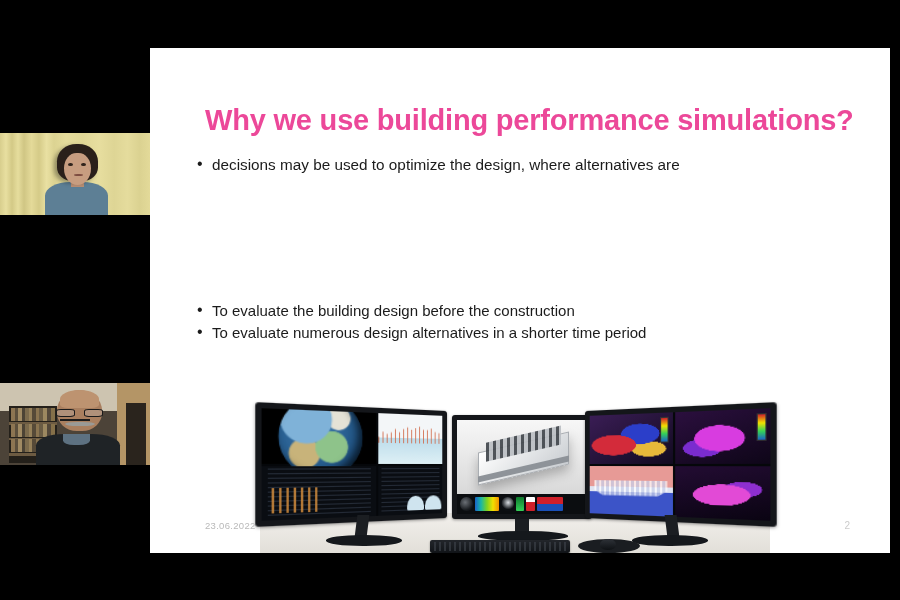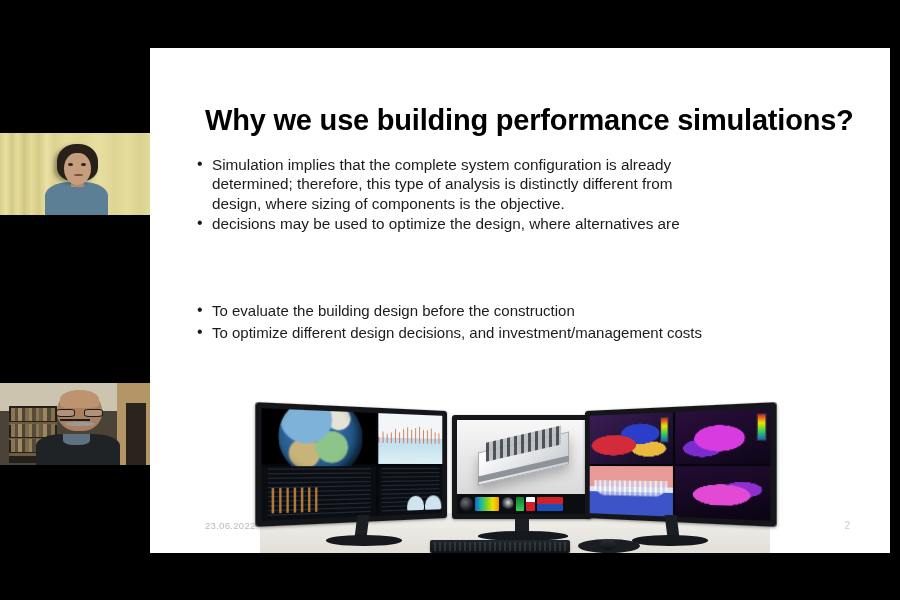--- a/index.html
+++ b/index.html
@@ -86,21 +86,21 @@
     background:#5d7181; border-radius:0 0 40% 40%; }
 
   
   #slide{
     position:absolute; left:150px; top:48px; width:740px; height:505px;
     background:#ffffff; overflow:hidden;
   }
   #slide-title{
     position:absolute; left:55px; top:56px; width:660px;
     font-size:29px; font-weight:600; letter-spacing:-.2px;
-    color:#000000; white-space:nowrap;
+    color:#ec4899; white-space:nowrap;
   }
   #body-block-a{ position:absolute; left:46px; top:107px; width:668px; }
   #body-block-b{ position:absolute; left:46px; top:252px; width:668px; }
 
   .bullet-just{
     position:relative; padding-left:16px;
     font-size:15.3px; line-height:19.3px; color:#1b1b1b;
     text-align:justify; margin-bottom:1px;
   }
   .bullet-just::before{
@@ -310,32 +310,27 @@
       </div>
     </div>
   </div>
 
   <div id="slide">
 
     <div id="slide-title">Why we use building performance simulations?</div>
 
     <div id="body-block-a">
       <div class="bullet-just">
-        <span>Simulation implies that the complete system configuration is already</span>
-        <span>determined; therefore, this type of analysis is distinctly different from</span>
-        <span class="last">design, where sizing of components is the objective.</span>
-      </div>
-      <div class="bullet-just">
         <span>decisions may be used to optimize the design, where alternatives are</span>
       </div>
     </div>
 
     <div id="body-block-b">
       <div class="bullet-plain">To evaluate the building design before the construction</div>
-      <div class="bullet-plain">To optimize different design decisions, and investment/management costs</div>
+      <div class="bullet-plain">To evaluate numerous design alternatives in a shorter time period</div>
     </div>
 
     <div id="workstation">
       <div class="desk"></div>
 
       <div class="monitor" id="mon-left">
         <div class="screen">
           <div class="globe-cell">
             <div class="globe"></div>
           </div>

